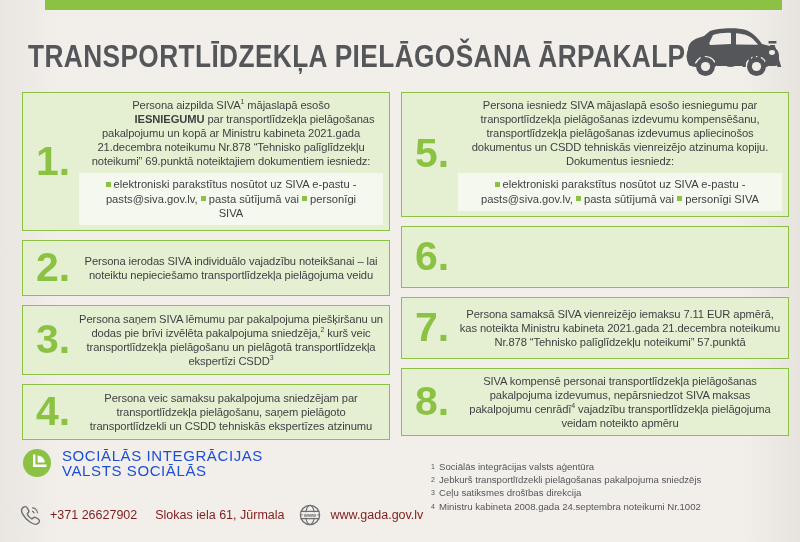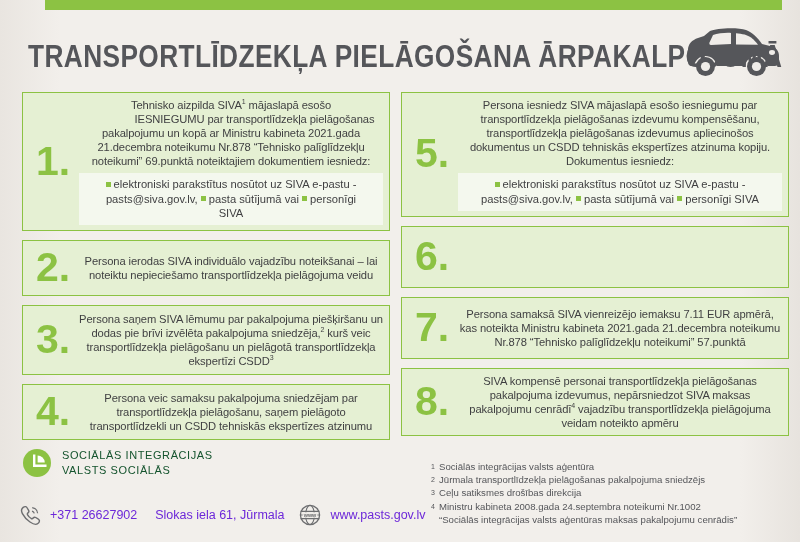--- a/index.html
+++ b/index.html
@@ -104,21 +104,21 @@
     flex: 1 1 auto;
     min-width: 0;
   }
   .step-text {
     font-size: 11.2px;
     line-height: 14.1px;
     color: #3f3f41;
     text-align: center;
     letter-spacing: -0.1px;
   }
-  .step-text b { font-weight: normal; margin-left: 47px; }
+  .step-text b { font-weight: bold; margin-left: 47px; }
   sup.fn {
     font-size: 7px;
     vertical-align: super;
     line-height: 0;
   }
   .bullets {
     margin-top: 5px;
     background: #f4f8ee;
     padding: 4px 18px 5px;
     font-size: 11.2px;
@@ -142,34 +142,34 @@
     position: absolute;
     left: 22px;
     top: 448px;
     display: flex;
     align-items: center;
     z-index: 3;
   }
   .brand-mark { width: 30px; height: 30px; flex: 0 0 30px; }
   .brand-text {
     margin-left: 10px;
-    font-size: 11px;
+    font-size: 15px;
     line-height: 15px;
     letter-spacing: 0.6px;
-    color: #14532d;
+    color: #1d4ed8;
   }
   .contact {
     position: absolute;
     left: 18px;
     top: 503px;
     display: flex;
     align-items: center;
     z-index: 3;
     font-size: 12.5px;
-    color: #6d28d9;
+    color: #7f1d1d;
   }
   .contact .ic { width: 24px; height: 24px; flex: 0 0 24px; }
   .phone-num { margin-left: 8px; white-space: nowrap; }
   .address   { margin-left: 18px; white-space: nowrap; }
   .globe-ic  { margin-left: 14px; }
   .website   { margin-left: 8px; white-space: nowrap; }
 
   .footnotes {
     position: absolute;
     left: 424px;
@@ -213,21 +213,21 @@
     <circle cx="70.5" cy="42.5" r="4.6" fill="#f0ede9"></circle>
     <ellipse cx="86" cy="28.5" rx="3" ry="2.4" fill="#f0ede9"></ellipse>
   </svg>
 
   <div class="columns">
 
     <div class="col col-left">
       <div class="step" style="min-height: 104px;">
         <div class="step-num">1.</div>
         <div class="step-body">
-          <div class="step-text"><span>Tehnisko aizpilda SIVA</span><sup class="fn">1</sup><span> mājaslapā esošo </span><b>IESNIEGUMU</b><span> par transportlīdzekļa pielāgošanas pakalpojumu un kopā  ar Ministru kabineta 2021.gada 21.decembra noteikumu  Nr.878 “Tehnisko palīglīdzekļu noteikumi” 69.punktā  noteiktajiem dokumentiem iesniedz:</span></div>
+          <div class="step-text"><span>Persona aizpilda SIVA</span><sup class="fn">1</sup><span> mājaslapā esošo </span><b>IESNIEGUMU</b><span> par transportlīdzekļa pielāgošanas pakalpojumu un kopā  ar Ministru kabineta 2021.gada 21.decembra noteikumu  Nr.878 “Tehnisko palīglīdzekļu noteikumi” 69.punktā  noteiktajiem dokumentiem iesniedz:</span></div>
           <div class="bullets"><span class="bsq"></span><span>elektroniski parakstītus nosūtot uz SIVA e-pastu - pasts@siva.gov.lv, </span><span class="bsq"></span><span>pasta sūtījumā vai </span><span class="bsq"></span><span>personīgi SIVA</span></div>
         </div>
       </div>
 
       <div class="step" style="min-height: 56px;">
         <div class="step-num">2.</div>
         <div class="step-body">
           <div class="step-text"><span>Persona ierodas SIVA individuālo vajadzību noteikšanai – lai noteiktu nepieciešamo transportlīdzekļa pielāgojuma veidu</span></div>
         </div>
       </div>
@@ -244,21 +244,21 @@
         <div class="step-body">
           <div class="step-text"><span>Persona veic samaksu pakalpojuma sniedzējam par transportlīdzekļa pielāgošanu, saņem pielāgoto transportlīdzekli un CSDD tehniskās ekspertīzes atzinumu</span></div>
         </div>
       </div>
     </div>
 
     <div class="col col-right">
       <div class="step" style="min-height: 104px;">
         <div class="step-num">5.</div>
         <div class="step-body">
-          <div class="step-text"><span>Persona iesniedz SIVA mājaslapā esošo iesniegumu par transportlīdzekļa pielāgošanas izdevumu kompensēšanu, transportlīdzekļa pielāgošanas izdevumus apliecinošos dokumentus un CSDD tehniskās ekspertīzes atzinuma kopiju. Dokumentus iesniedz:</span></div>
+          <div class="step-text"><span>Persona iesniedz SIVA mājaslapā esošo iesniegumu par transportlīdzekļa pielāgošanas izdevumu kompensēšanu, transportlīdzekļa pielāgošanas izdevumus apliecinošos dokumentus un CSDD tehniskās vienreizējo atzinuma kopiju. Dokumentus iesniedz:</span></div>
           <div class="bullets"><span class="bsq"></span><span>elektroniski parakstītus nosūtot uz SIVA e-pastu - pasts@siva.gov.lv, </span><span class="bsq"></span><span>pasta sūtījumā vai </span><span class="bsq"></span><span>personīgi SIVA</span></div>
         </div>
       </div>
 
       <div class="step" style="min-height: 62px;">
         <div class="step-num">6.</div>
       </div>
 
       <div class="step" style="min-height: 62px;">
         <div class="step-num">7.</div>
@@ -297,36 +297,35 @@
     </svg>
     <span class="phone-num">+371 26627902</span>
     <span class="address">Slokas iela 61, Jūrmala</span>
     <svg class="ic globe-ic" viewBox="0 0 24 24">
       <circle cx="12" cy="12" r="9.6" fill="none" stroke="#6d6e70" stroke-width="1.3"></circle>
       <ellipse cx="12" cy="12" rx="4.4" ry="9.6" fill="none" stroke="#6d6e70" stroke-width="1.1"></ellipse>
       <path d="M2.7 8.4 H21.3 M2.7 15.6 H21.3 M2.4 12 H21.6" stroke="#6d6e70" stroke-width="1.1" fill="none"></path>
       <rect x="4.6" y="9.3" width="14.8" height="5.4" fill="#f0ede9"></rect>
       <text x="12" y="13.9" font-size="5.4" font-family="'Liberation Sans',sans-serif" font-weight="bold" fill="#6d6e70" text-anchor="middle">www</text>
     </svg>
-    <span class="website">www.pasts.gov.lv</span>
+    <span class="website">www.gada.gov.lv</span>
   </div>
 
   <div class="footnotes">
     <div class="fn-row">
       <span class="fn-mark">1</span>
       <span class="fn-txt">Sociālās integrācijas valsts aģentūra</span>
     </div>
     <div class="fn-row">
       <span class="fn-mark">2</span>
-      <span class="fn-txt">Jūrmala transportlīdzekļa pielāgošanas pakalpojuma sniedzējs</span>
+      <span class="fn-txt">Jebkurš transportlīdzekli pielāgošanas pakalpojuma sniedzējs</span>
     </div>
     <div class="fn-row">
       <span class="fn-mark">3</span>
       <span class="fn-txt">Ceļu satiksmes drošības direkcija</span>
     </div>
     <div class="fn-row">
       <span class="fn-mark">4</span>
       <span class="fn-txt">Ministru kabineta 2008.gada 24.septembra noteikumi Nr.1002</span>
     </div>
-    <div class="fn-cont">“Sociālās integrācijas valsts aģentūras maksas pakalpojumu cenrādis”</div>
   </div>
 
 </div>
 
 </body></html>

